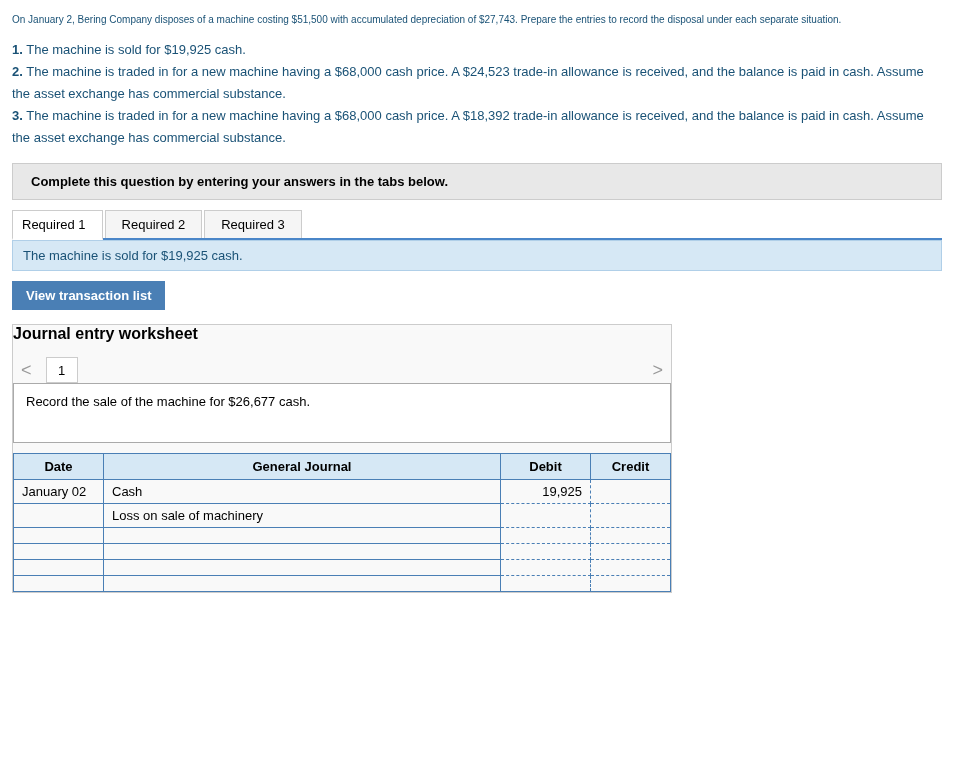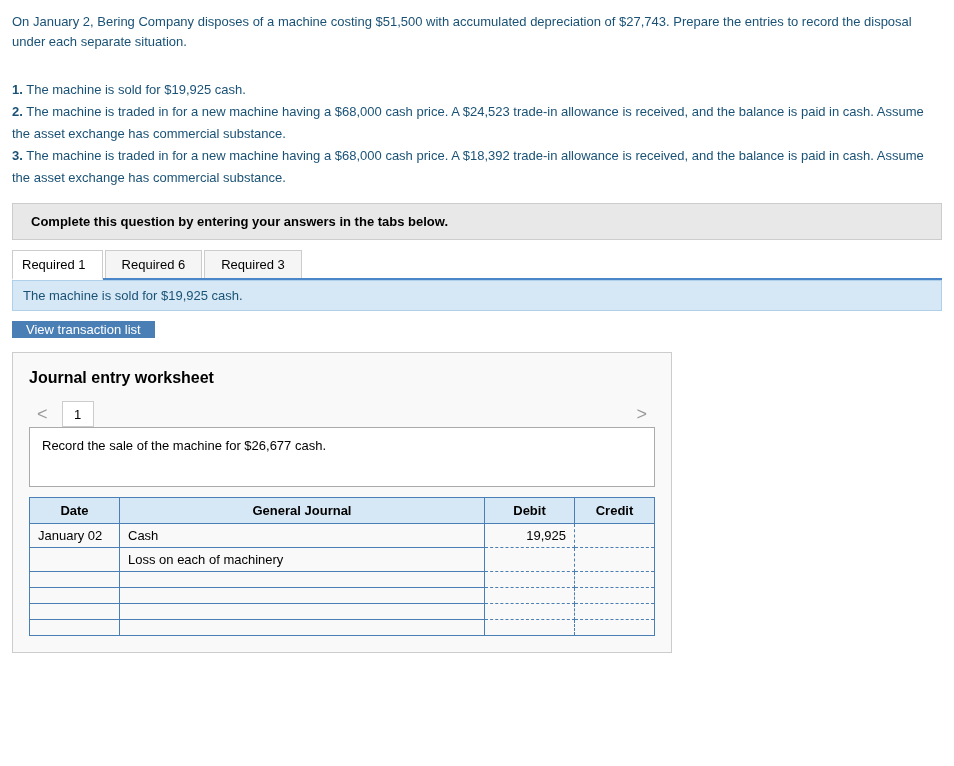--- a/index.html
+++ b/index.html
@@ -7,22 +7,22 @@
       font-family: Arial, sans-serif;
       font-size: 13px;
       background: #fff;
       color: #000;
       padding: 12px;
       width: 954px;
     }
     .intro-text {
       color: #1a5276;
       line-height: 1.5;
-      margin-bottom: 28px;
-      font-size: 13px;
+      margin-bottom: 12px;
+      font-size: 10px;
     }
     .scenario-list {
       margin-bottom: 14px;
       line-height: 1.7;
     }
     .scenario-list p {
       color: #1a5276;
       font-size: 13px;
     }
     .scenario-list p strong {
@@ -67,29 +67,29 @@
       border: 1px solid #b0cfe8;
       padding: 7px 10px;
       font-size: 13px;
       color: #1a5276;
       margin-bottom: 10px;
     }
     .view-transaction-btn {
       background: #4a7fb5;
       color: #fff;
       border: none;
-      padding: 1px 14px;
+      padding: 7px 14px;
       font-size: 13px;
       cursor: pointer;
       margin-bottom: 14px;
+      font-weight: bold;
     }
     .journal-worksheet {
       border: 1px solid #ccc;
       background: #f9f9f9;
-      padding: 16px;
       width: 660px;
     }
     .journal-title {
       font-size: 16px;
       font-weight: bold;
       margin-bottom: 14px;
       color: #000;
     }
     .nav-arrow {
       font-size: 18px;
@@ -190,21 +190,21 @@
 <div class="scenario-list">
   <p><strong>1.</strong> The machine is sold for $19,925 cash.</p>
   <p><strong>2.</strong> The machine is traded in for a new machine having a $68,000 cash price. A $24,523 trade-in allowance is received, and the balance is paid in cash. Assume the asset exchange has commercial substance.</p>
   <p><strong>3.</strong> The machine is traded in for a new machine having a $68,000 cash price. A $18,392 trade-in allowance is received, and the balance is paid in cash. Assume the asset exchange has commercial substance.</p>
 </div>
 
 <div class="complete-banner">Complete this question by entering your answers in the tabs below.</div>
 
 <div class="tabs-container">
   <div class="tab active">Required 1</div>
-  <div class="tab">Required 6</div>
+  <div class="tab">Required 2</div>
   <div class="tab">Required 3</div>
 </div>
 
 <div class="tab-content-banner">The machine is sold for $19,925 cash.</div>
 
 <button class="view-transaction-btn">View transaction list</button>
 
 <div class="journal-worksheet">
   <div class="journal-title">Journal entry worksheet</div>
 
@@ -228,21 +228,21 @@
     </thead>
     <tbody>
       <tr>
         <td class="date-cell">January 02</td>
         <td class="gj-cell">Cash</td>
         <td class="debit-cell">19,925</td>
         <td class="credit-cell"></td>
       </tr>
       <tr>
         <td class="date-cell"></td>
-        <td class="gj-cell">Loss on each of machinery</td>
+        <td class="gj-cell">Loss on sale of machinery</td>
         <td class="debit-cell"></td>
         <td class="credit-cell"></td>
       </tr>
       <tr>
         <td class="date-cell"></td>
         <td class="gj-cell"></td>
         <td class="debit-cell"></td>
         <td class="credit-cell"></td>
       </tr>
       <tr>

